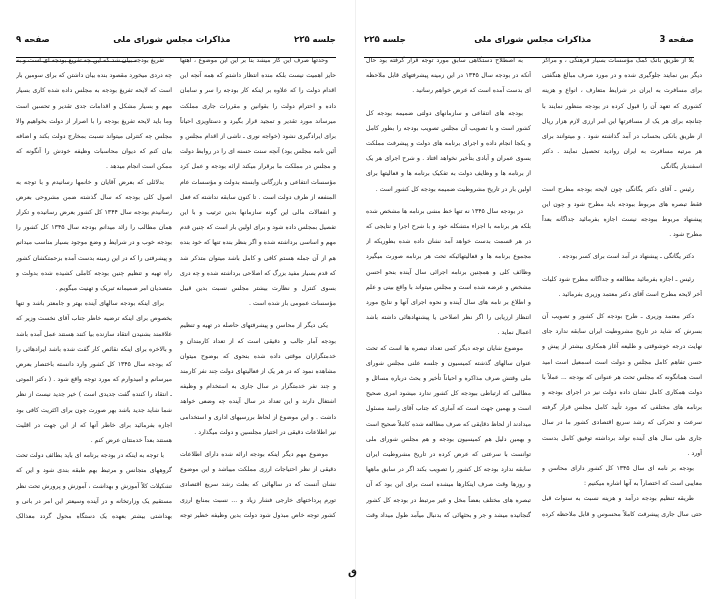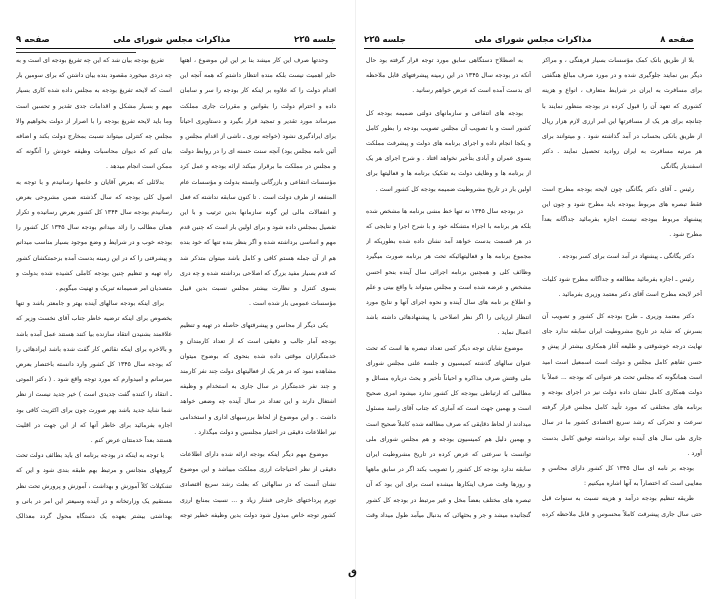--- a/index.html
+++ b/index.html
@@ -6,21 +6,21 @@
   body {
     width:711px; height:599px; background:#ffffff; overflow:hidden;
     font-family:"DejaVu Sans", sans-serif; color:#111;
     position:relative;
   }
   .page { position:absolute; top:0; height:599px; }
   .page.left { left:0; width:355px; }
   .page.right { left:356px; width:355px; }
   .header {
     position:absolute; top:28px; height:16px; display:flex; justify-content:space-between; align-items:flex-end;
-    font-size:8.5px; font-weight:bold; border-bottom:1.6px solid #111; padding-bottom:4px;
+    font-size:8.5px; font-weight:bold; border-bottom:1.6px solid #111; padding-bottom:13px;
   }
   .page.left .header { left:16px; width:320px; }
   .page.right .header { left:8px; width:330px; }
   .header .sub-rule { position:absolute; left:0; bottom:-5px; width:120px; border-bottom:1px solid #333; }
   .hdr-item { white-space:nowrap; direction:rtl; }
   .col {
     position:absolute; top:52px; height:470px; direction:rtl; text-align:justify;
     font-size:6.2px; line-height:15.2px; overflow:hidden; color:#1a1a1a;
   }
   .col p { margin:0 0 0 0; text-indent:8px; }
@@ -58,21 +58,21 @@
     <p>با توجه به اینکه در بودجه برنامه ای باید بطائف دولت تحت گروههای متجانس و مرتبط بهم طبقه بندی شود و این که تشکیلات کلاً آموزش و بهداشت ، آموزش و پرورش تحت نظر مستقیم یک وزارتخانه و در آینده وسیعتر این امر در بانی و بهداشتی بیشتر بعهده یک دستگاه محول گردد معذالک مشاهده میشود که این طبقه بندی مورد نظر بوجود نیامده است مثلاً بسیاری از خدماتهای دولتی هنوز</p>
   </div>
 </div>
 
 <div class="fold"></div>
 
 <div class="page right">
   <div class="header">
     <span class="hdr-item">جلسه ۲۳۵</span>
     <span class="hdr-item">مذاکرات مجلس شورای ملی</span>
-    <span class="hdr-item">صفحه ۸</span>
+    <span class="hdr-item">صفحه 3</span>
   </div>
 
   <div class="col c1">
     <p>بلا از طریق بانک کمک مؤسسات بسیار فرهنگی ، و مراکز دیگر بین نمایند جلوگیری شده و در مورد صرف مبالغ هنگفتی برای مسافرت به ایران در شرایط متعارف ، انواع و هزینه کشوری که تعهد آن را قبول کرده در بودجه منظور نمایند با چنانچه برای هر یک از مسافرتها این امر ارزی لازم هزار ریال از طریق بانکی بحساب در آمد گذاشته شود . و میتوانند برای هر مرتبه مسافرت به ایران روادید تحصیل نمایند . دکتر اسفندیار یگانگی</p>
     <p class="gap">رئیس ـ آقای دکتر یگانگی چون لایحه بودجه مطرح است فقط تبصره های مربوط ببودجه باید مطرح شود و چون این پیشنهاد مربوط ببودجه نیست اجازه بفرمائید جداگانه بعداً مطرح شود .</p>
     <p class="gap">دکتر یگانگی ـ پیشنهاد در آمد است برای کسر بودجه .</p>
     <p class="gap">رئیس ـ اجازه بفرمائید مطالعه و جداگانه مطرح شود کلیات آخر لایحه مطرح است آقای دکتر معتمد وزیری بفرمائید .</p>
     <p class="gap">دکتر معتمد وزیری ـ طرح بودجه کل کشور و تصویب آن بسرش که شاید در تاریخ مشروطیت ایران سابقه ندارد جای نهایت درجه خوشوقتی و طلیعه آغاز همکاری بیشتر از پیش و حسن تفاهم کامل مجلس و دولت است اسمعیل است امید است همانگونه که مجلس تحت هر عنوانی که بودجه ... عملاً با دولت همکاری کامل نشان داده دولت نیز در اجرای بودجه و برنامه های مختلفی که مورد تأیید کامل مجلس قرار گرفته سرعت و تحرکی که رشد سریع اقتصادی کشور ما در سال جاری طی سال های آینده تواند برداشته توفیق کامل بدست آورد .</p>
     <p>بودجه بر نامه ای سال ۱۳۴۵ کل کشور دارای محاسن و معایبی است که اختصاراً به آنها اشاره میکنیم :</p>
     <p>طریقه تنظیم بودجه درآمد و هزینه نسبت به سنوات قبل حتی سال جاری پیشرفت کاملاً محسوس و قابل ملاحظه کرده است .</p>

